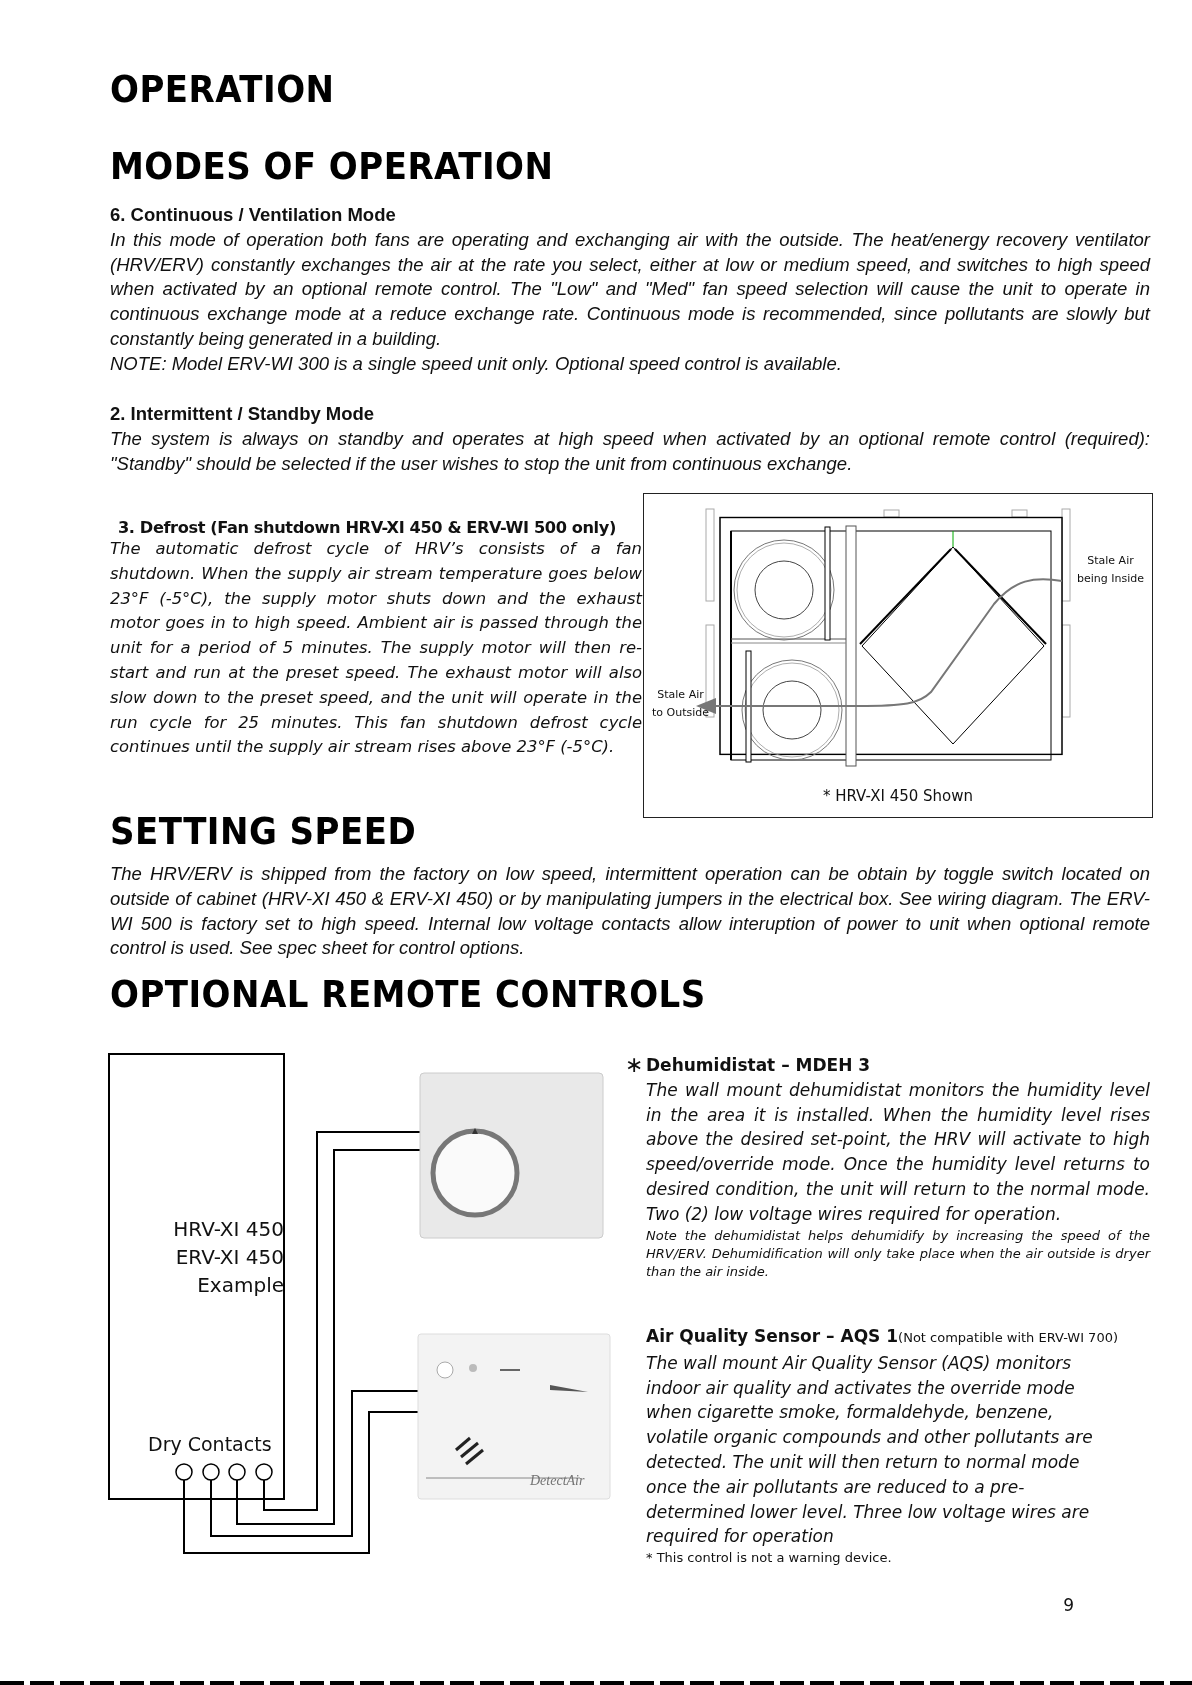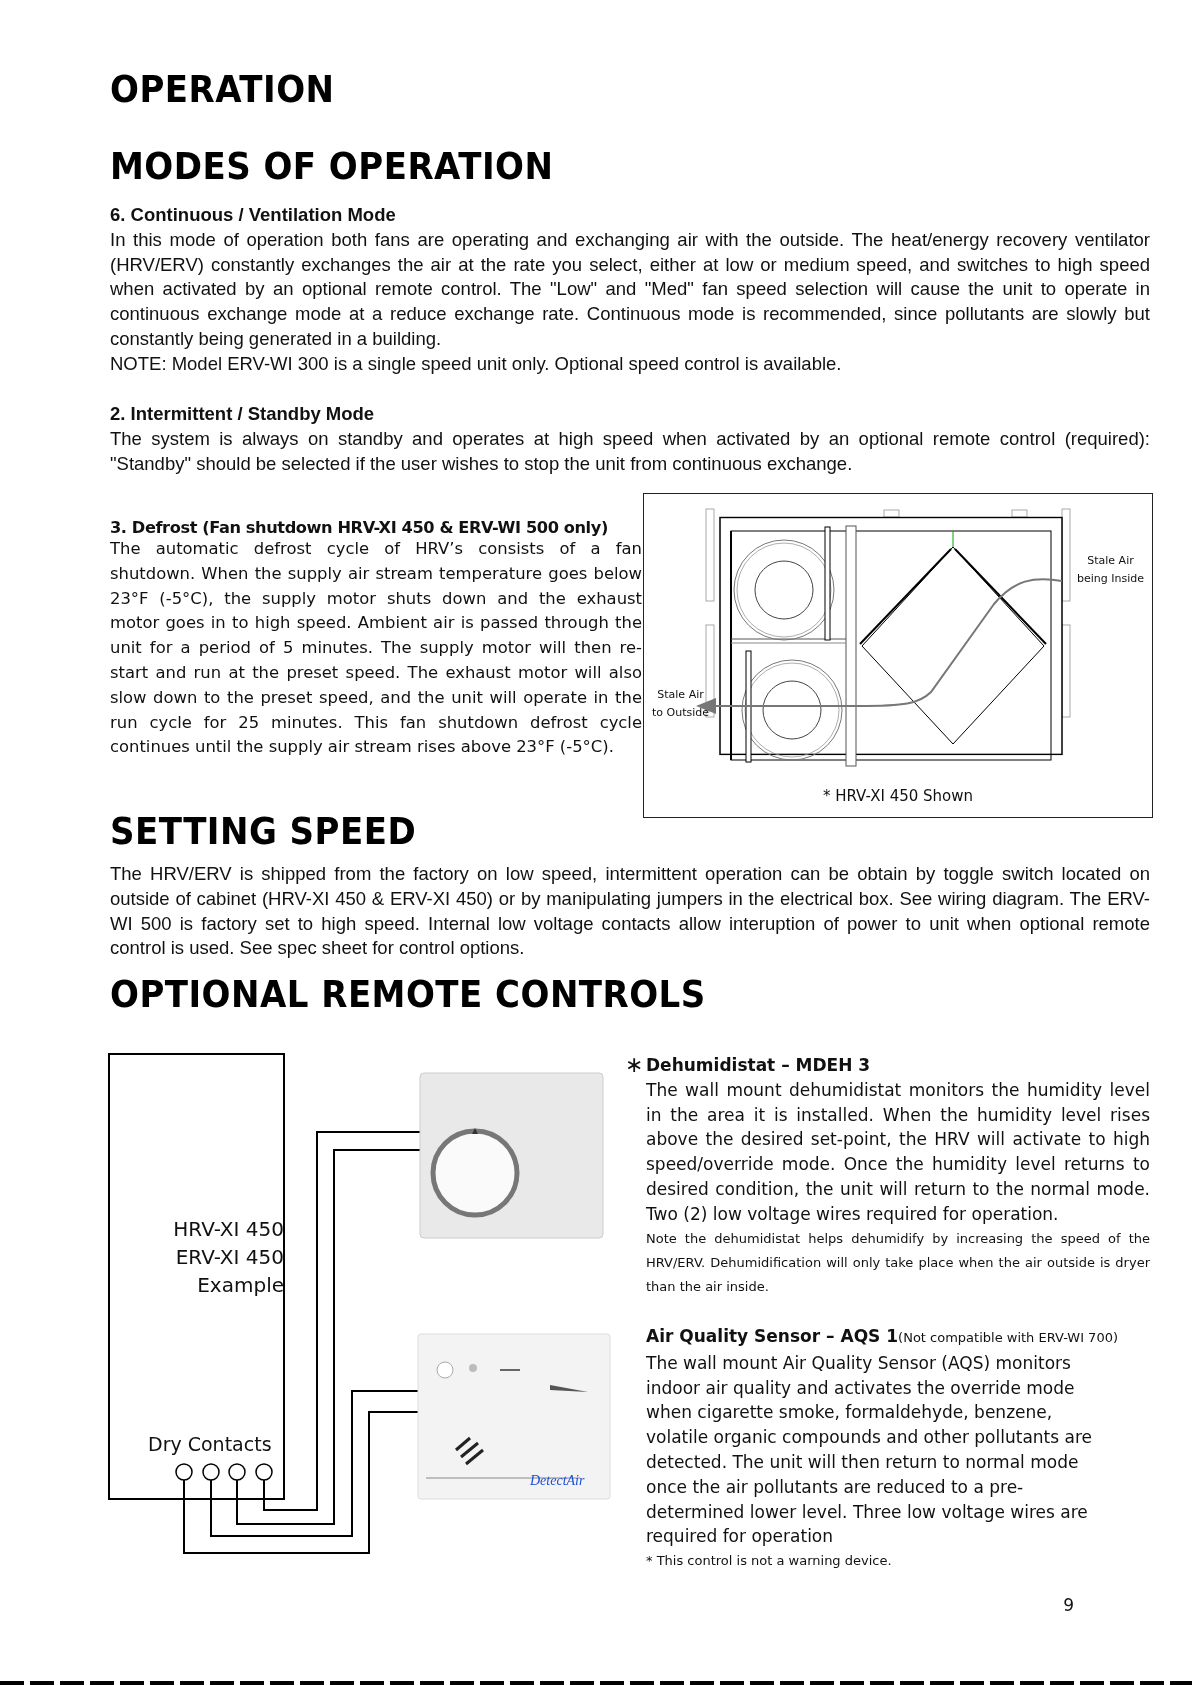--- a/index.html
+++ b/index.html
@@ -1,28 +1,28 @@
 <!DOCTYPE html>
 <html><head>
 <meta charset="utf-8">
 <style>
   html, body { margin:0; padding:0; background:#fff; }
   body { width:1192px; height:1685px; position:relative; overflow:hidden; font-family:"DejaVu Sans", sans-serif; color:#111; }
   .abs { position:absolute; }
   h1.big { position:absolute; margin:0; font-family:"DejaVu Sans", sans-serif; font-weight:bold; font-size:37px; letter-spacing:0.5px; color:#000; transform:scaleX(0.92); transform-origin:left top; white-space:nowrap; }
   .sub { font-weight:bold; font-size:17px; margin:0; }
-  .para { font-size:17px; line-height:24.8px; margin:0; text-align:justify; }
+  .para { font-size:17px; line-height:24.8px; margin:0; text-align:justify;font-style:italic; }
   .narrow { font-family:"Liberation Sans", sans-serif; font-size:18.5px; line-height:24.8px; }
   .block { position:absolute; left:110px; width:1040px; }
   .last-left { text-align-last:left; }
   .diag-frame { position:absolute; left:643px; top:493px; width:510px; height:325px; border:1.5px solid #222; box-sizing:border-box; }
   .caption { position:absolute; left:0; width:100%; text-align:center; bottom:12px; font-size:15px; }
   .side-label { position:absolute; font-weight:normal; font-size:11px; line-height:18px; text-align:center; }
   .rc-text { position:absolute; font-size:17px; line-height:24.8px; }
-  .small { font-size:13px; line-height:24px; }
+  .small { font-size:13px; line-height:18px; }
   .page-num { position:absolute; right:118px; top:1595px; font-size:17px; }
   .dash-bar { position:absolute; left:0; bottom:0; width:1192px; height:4px; background:repeating-linear-gradient(90deg,#000 0 24px,#fff 24px 30px); }
 </style>
 </head>
 <body>
 
 <h1 class="big" style="left:110px; top:68px;">OPERATION</h1>
 <h1 class="big" style="left:110px; top:145px;">MODES OF OPERATION</h1>
 
 <div class="block" style="top:203px;">
@@ -30,21 +30,21 @@
   <p class="para narrow last-left">In this mode of operation both fans are operating and exchanging air with the outside. The heat/energy recovery ventilator (HRV/ERV) constantly exchanges the air at the rate you select, either at low or medium speed, and switches to high speed when activated by an optional remote control. The "Low" and "Med" fan speed selection will cause the unit to operate in continuous exchange mode at a reduce exchange rate. Continuous mode is recommended, since pollutants are slowly but constantly being generated in a building.</p>
   <p class="para narrow last-left">NOTE: Model ERV-WI 300 is a single speed unit only. Optional speed control is available.</p>
 </div>
 
 <div class="block" style="top:402px;">
   <p class="sub narrow" style="font-weight:bold;">2. Intermittent / Standby Mode</p>
   <p class="para narrow last-left">The system is always on standby and operates at high speed when activated by an optional remote control (required): "Standby" should be selected if the user wishes to stop the unit from continuous exchange.</p>
 </div>
 
 <div class="abs" style="left:110px; top:518px; width:532px;">
-  <p class="sub" style="font-size:16.2px; letter-spacing:-0.4px; white-space:nowrap;">3. Defrost (Fan shutdown HRV-XI 450 &amp; ERV-WI 500 only)</p>
+  <p class="sub" style="font-size:16.2px; letter-spacing:-0.4px; white-space:nowrap;margin-left:8px;">3. Defrost (Fan shutdown HRV-XI 450 &amp; ERV-WI 500 only)</p>
   <p class="para last-left" style="font-size:16.4px; line-height:24.8px;">The automatic defrost cycle of HRV’s consists of a fan shutdown. When the supply air stream temperature goes below 23°F (-5°C), the supply motor shuts down and the exhaust motor goes in to high speed. Ambient air is passed through the unit for a period of 5 minutes. The supply motor will then re-start and run at the preset speed. The exhaust motor will also slow down to the preset speed, and the unit will operate in the run cycle for 25 minutes. This fan shutdown defrost cycle continues until the supply air stream rises above 23°F (-5°C).</p>
 </div>
 
 <div class="diag-frame">
   <svg width="508" height="300" style="position:absolute;left:0;top:0;">
     <defs>
       <marker id="arr" markerWidth="10" markerHeight="8" refX="8" refY="4" orient="auto">
         <path d="M0,0 L10,4 L0,8 Z" fill="#777"></path>
       </marker>
     </defs>
@@ -136,21 +136,21 @@
         <line x1="366" y1="424" x2="383" y2="410"></line>
       </g>
     <line x1="326" y1="438" x2="480" y2="438" stroke="#888" stroke-width="1"></line>
   </svg>
   <div class="abs" style="left:9px; top:175px; width:175px; text-align:right; font-size:20px; line-height:28px;">
     <div>HRV-XI 450</div>
     <div>ERV-XI 450</div>
     <div>Example</div>
   </div>
   <div class="abs" style="left:48px; top:393px; font-size:19px;">Dry Contacts</div>
-  <div class="abs" style="left:430px; top:433px; font-family:'Liberation Serif',serif; font-style:italic; font-size:14px; color:#1d4ed8;">DetectAir</div>
+  <div class="abs" style="left:430px; top:433px; font-family:'Liberation Serif',serif; font-style:italic; font-size:14px; color:#737373;">DetectAir</div>
 </div>
 
 <div class="abs" style="left:625px; top:1052px; font-size:22px;">∗</div>
 <div class="rc-text" style="left:646px; top:1053px; width:504px;">
   <div style="font-weight:bold;">Dehumidistat – MDEH 3</div>
   <p class="para last-left" style="font-size:17px;">The wall mount dehumidistat monitors the humidity level in the area it is installed. When the humidity level rises above the desired set-point, the HRV will activate to high speed/override mode. Once the humidity level returns to desired condition, the unit will return to the normal mode. Two (2) low voltage wires required for operation.</p>
   <p class="para small last-left">Note the dehumidistat helps dehumidify by increasing the speed of the HRV/ERV. Dehumidification will only take place when the air outside is dryer than the air inside.</p>
 </div>
 
 <div class="rc-text" style="left:646px; top:1324px; width:510px;">

